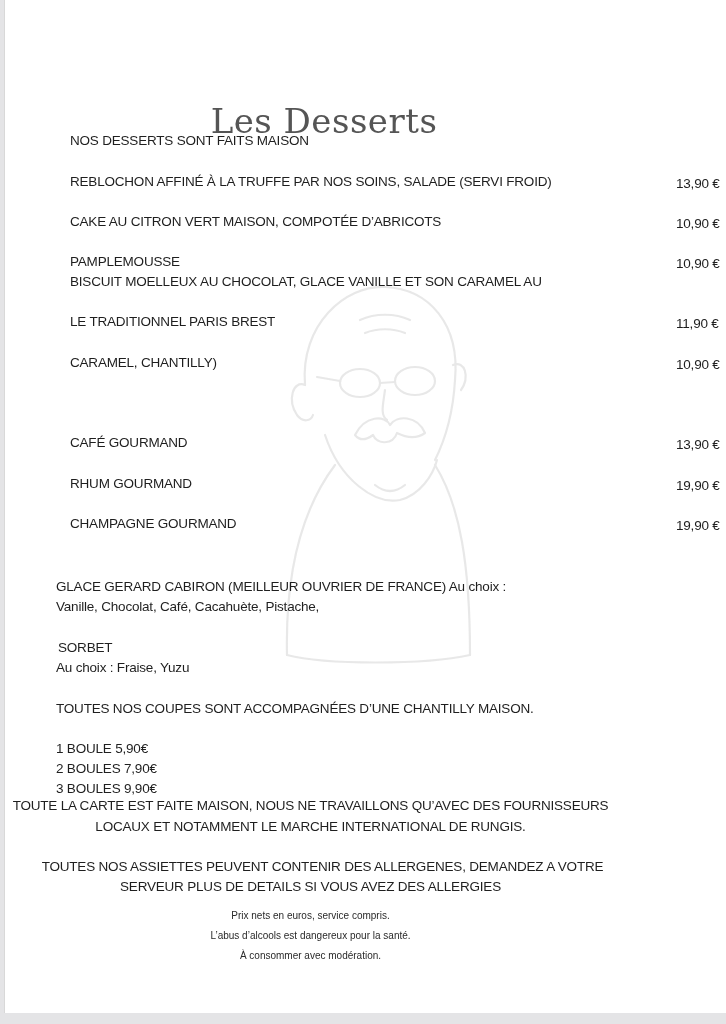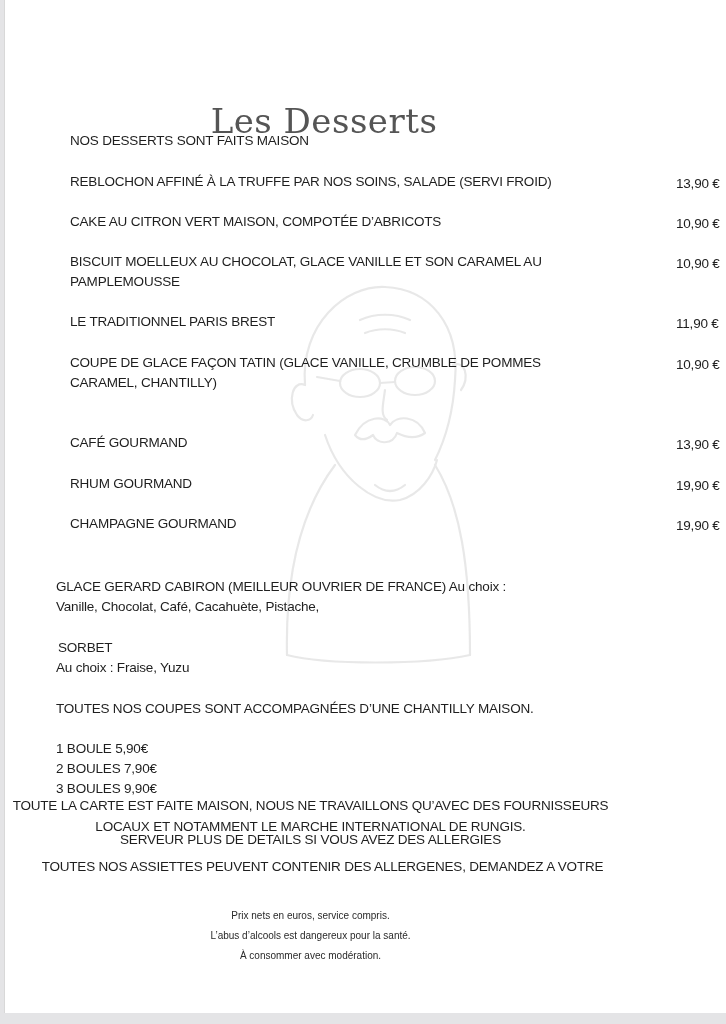--- a/index.html
+++ b/index.html
@@ -58,34 +58,33 @@
   <div class="price">13,90 €</div>
 </div>
 
 <div class="item" style="top:212px;">
   <div class="name">CAKE AU CITRON VERT MAISON, COMPOTÉE D’ABRICOTS</div>
   <div class="price">10,90 €</div>
 </div>
 
 <div class="item" style="top:252px;">
   <div class="name">
+    <div>PAMPLEMOUSSE</div>
     <div>BISCUIT MOELLEUX AU CHOCOLAT, GLACE VANILLE ET SON CARAMEL AU</div>
-    <div>PAMPLEMOUSSE</div>
   </div>
   <div class="price">10,90 €</div>
 </div>
 
 <div class="item" style="top:312px;">
   <div class="name">LE TRADITIONNEL PARIS BREST</div>
   <div class="price">11,90 €</div>
 </div>
 
 <div class="item" style="top:353px;">
   <div class="name">
-    <div>COUPE DE GLACE FAÇON TATIN (GLACE VANILLE, CRUMBLE DE POMMES</div>
     <div>CARAMEL, CHANTILLY)</div>
   </div>
   <div class="price">10,90 €</div>
 </div>
 
 <div class="item" style="top:433px;">
   <div class="name">CAFÉ GOURMAND</div>
   <div class="price">13,90 €</div>
 </div>
 
@@ -108,17 +107,17 @@
 <div class="txt" style="left:56px; top:699px;">TOUTES NOS COUPES SONT ACCOMPAGNÉES D’UNE CHANTILLY MAISON.</div>
 
 <div class="txt" style="left:56px; top:739px;">1 BOULE 5,90€</div>
 <div class="txt" style="left:56px; top:759px;">2 BOULES 7,90€</div>
 <div class="txt" style="left:56px; top:779px;">3 BOULES 9,90€</div>
 
 <div class="txt center" style="top:796px;">TOUTE LA CARTE EST FAITE MAISON, NOUS NE TRAVAILLONS QU’AVEC DES FOURNISSEURS</div>
 <div class="txt center" style="top:817px;">LOCAUX ET NOTAMMENT LE MARCHE INTERNATIONAL DE RUNGIS.</div>
 
 <div class="txt center" style="top:857px;padding-left:12px;">TOUTES NOS ASSIETTES PEUVENT CONTENIR DES ALLERGENES, DEMANDEZ A VOTRE</div>
-<div class="txt center" style="top:830px;">SERVEUR PLUS DE DETAILS SI VOUS AVEZ DES ALLERGIES</div>
+<div class="txt center" style="top:877px;">SERVEUR PLUS DE DETAILS SI VOUS AVEZ DES ALLERGIES</div>
 
 <div class="txt center small" style="top:906px;">Prix nets en euros, service compris.</div>
 <div class="txt center small" style="top:926px;">L’abus d’alcools est dangereux pour la santé.</div>
 <div class="txt center small" style="top:946px;">À consommer avec modération.</div>
 
 </body></html>

